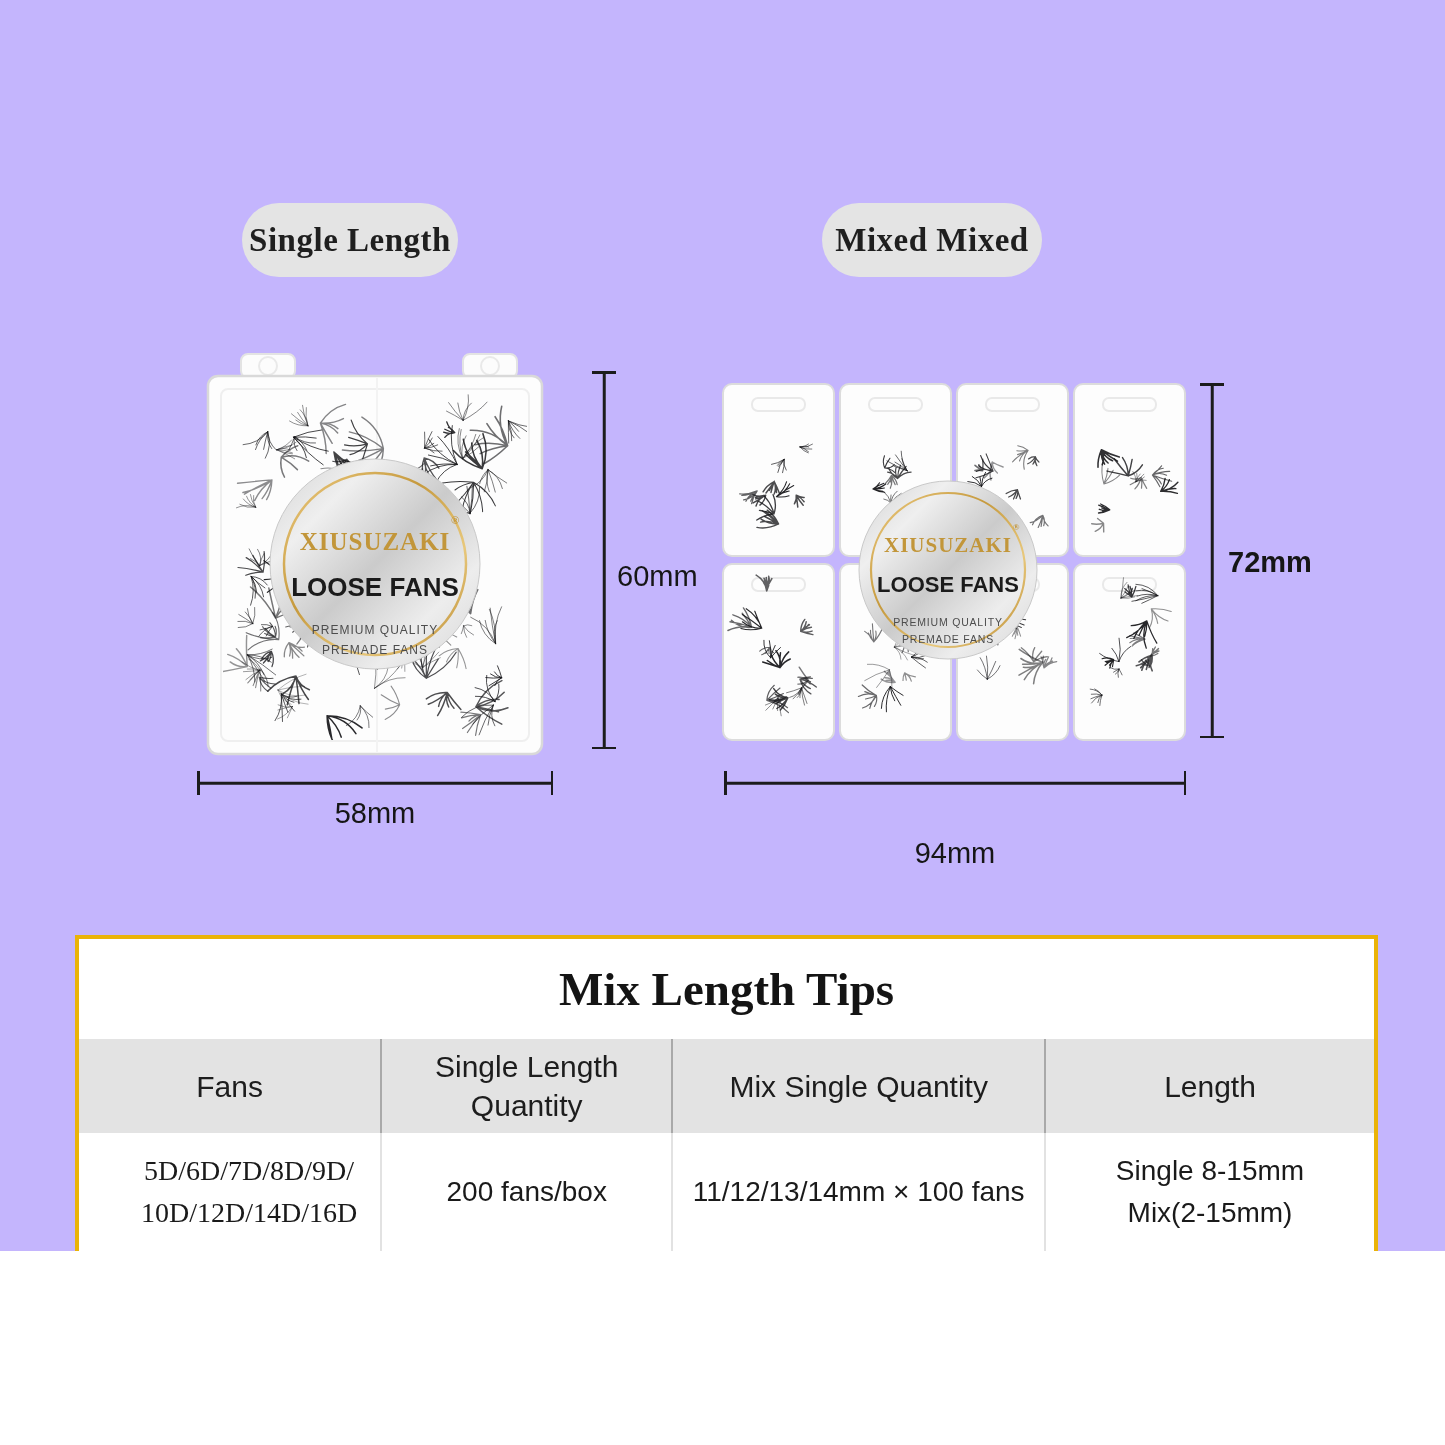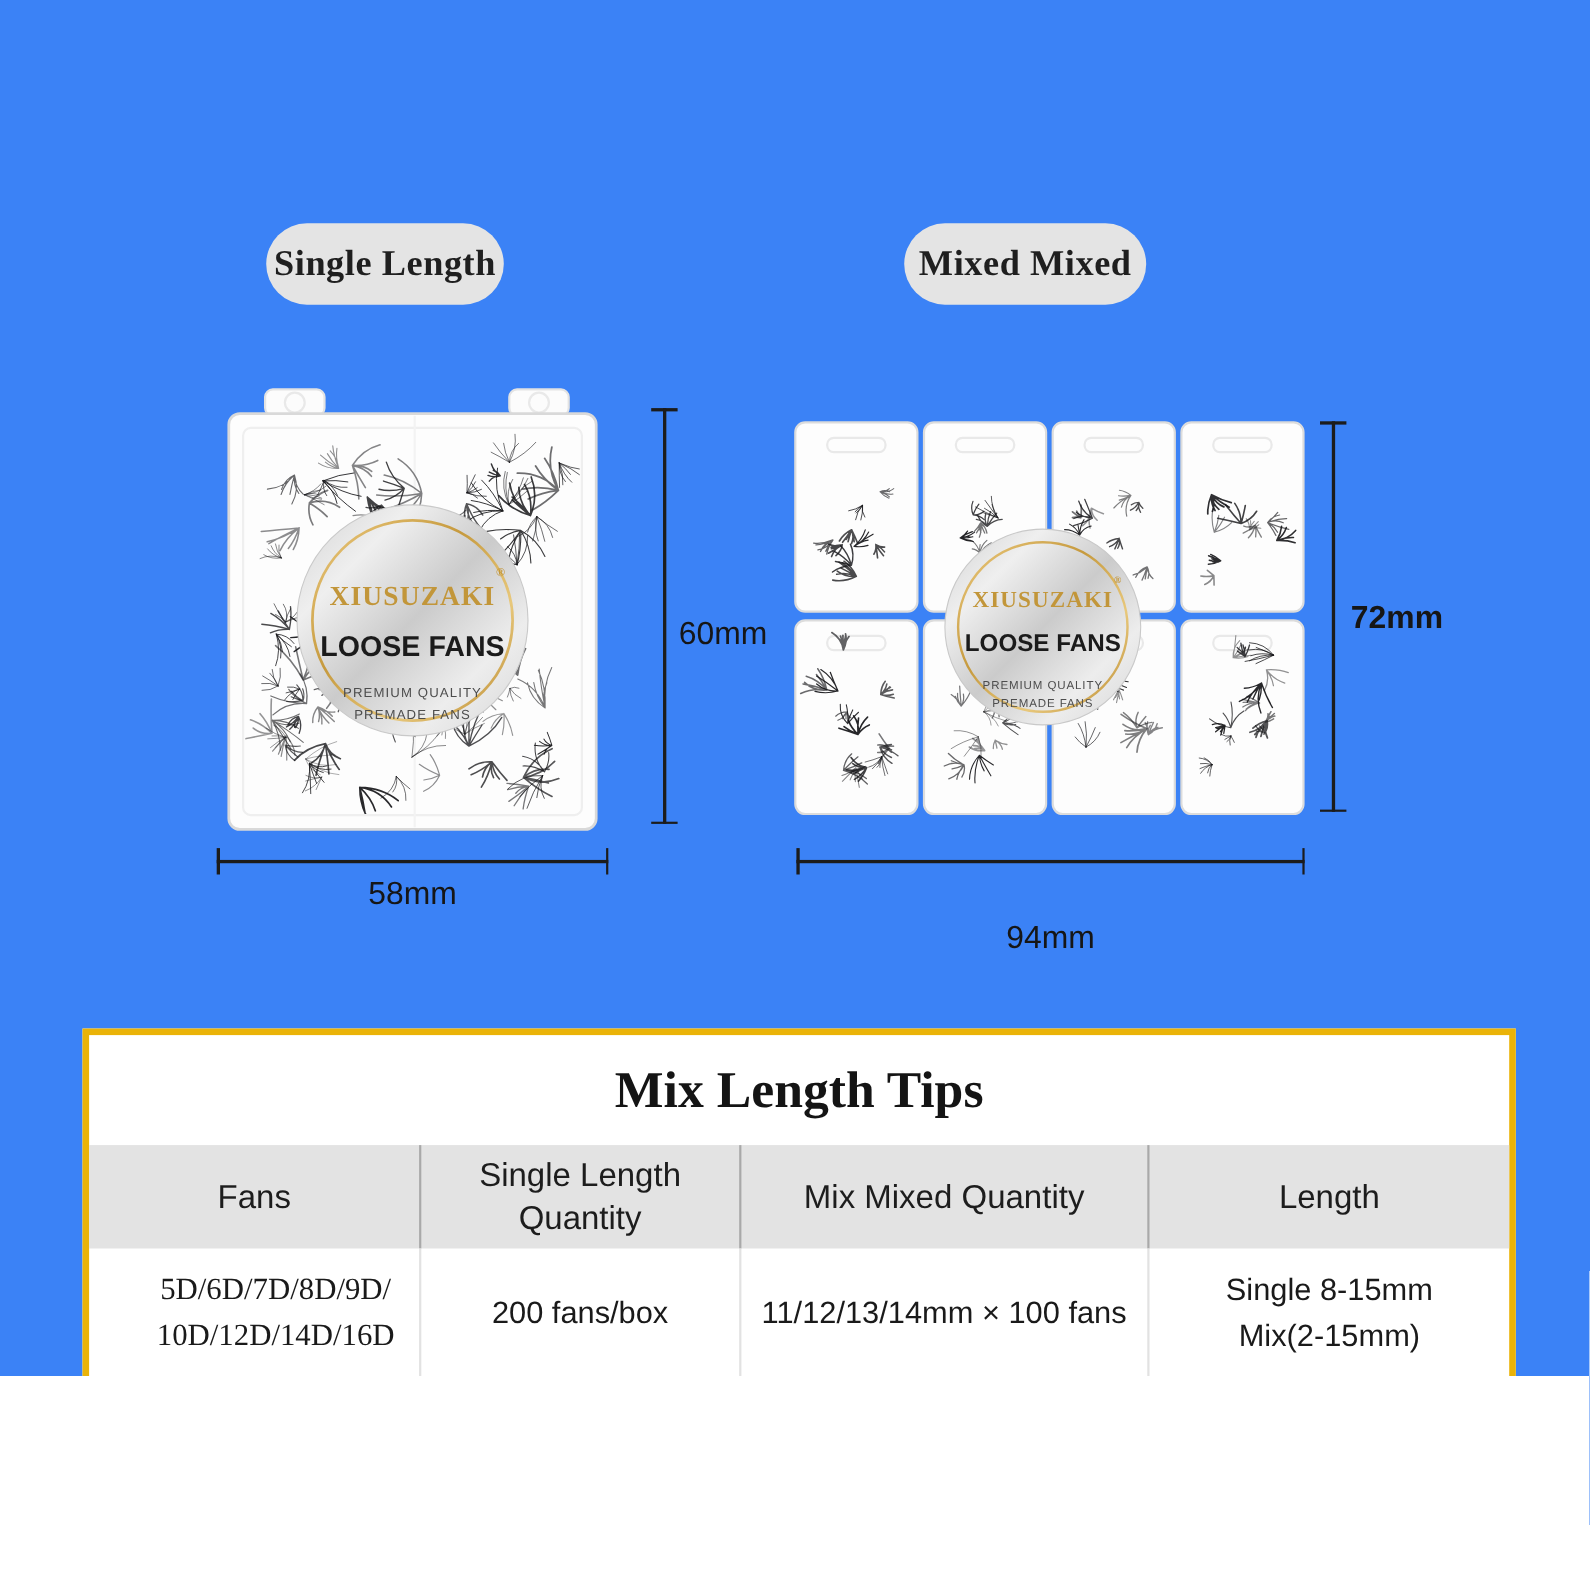--- a/index.html
+++ b/index.html
@@ -1,16 +1,16 @@
 <!DOCTYPE html>
 <html><head>
 <meta charset="utf-8">
 <style>
   html,body{margin:0;padding:0;background:#fff;}
-  .canvas{position:relative;width:1445px;height:1251px;background:#3b82f6;overflow:hidden;
+  .canvas{position:relative;width:1445px;height:1251px;background:#c4b5fd;overflow:hidden;
           font-family:"Liberation Sans","DejaVu Sans",sans-serif;}
 
   
   .pill{position:absolute;height:74px;border-radius:40px;background:#e4e4e4;
         display:flex;align-items:center;justify-content:center;}
   .pill span{font-family:"Liberation Serif","DejaVu Serif",serif;font-weight:700;
              font-size:33px;color:#1f1f1f;letter-spacing:.5px;}
   #pill-single{left:242px;top:203px;width:216px;}
   #pill-mixed{left:822px;top:203px;width:220px;}
 
@@ -35,21 +35,21 @@
   #dim-h-single{left:197px;top:771px;width:356px;height:24px;}
   #dim-v-mixed{left:1200px;top:383px;width:24px;height:355px;}
   #dim-h-mixed{left:724px;top:771px;width:462px;height:24px;}
   .dim-label{position:absolute;font-size:29px;color:#161616;}
   #lbl-60{left:617px;top:560px;}
   #lbl-58{left:197px;top:797px;width:356px;text-align:center;}
   #lbl-72{left:1228px;top:546px;font-weight:bold;}
   #lbl-94{left:724px;top:837px;width:462px;text-align:center;}
 
   
-  .tips-table{position:absolute;left:75px;top:935px;width:1303px;border:6px solid #eab308;background:#fff;box-sizing:border-box;}
+  .tips-table{position:absolute;left:75px;top:935px;width:1303px;border:4px solid #eab308;background:#fff;box-sizing:border-box;}
   .tips-title{height:100px;display:flex;align-items:center;justify-content:center;
               font-family:"Liberation Serif","DejaVu Serif",serif;font-weight:700;font-size:47px;color:#141414;}
   .tips-head,.tips-body{display:grid;grid-template-columns:303fr 293fr 375fr 332fr;}
   .tips-head{background:#e3e3e3;}
   .tips-head .cell{min-height:94px;display:flex;align-items:center;justify-content:center;text-align:center;
                    font-size:30px;color:#1d1d1d;line-height:1.3;padding:8px 20px;box-sizing:border-box;
                    border-left:2px solid #a9a9a9;}
   .tips-head .cell:first-child{border-left:none;}
   .tips-body .cell{min-height:118px;display:flex;flex-direction:column;align-items:center;justify-content:center;
                    text-align:center;font-size:28px;color:#1a1a1a;line-height:1.5;padding:8px 12px;box-sizing:border-box;
@@ -404,21 +404,21 @@
   <div class="dim-label" id="lbl-60">60mm</div>
   <div class="dim-label" id="lbl-58">58mm</div>
   <div class="dim-label" id="lbl-72">72mm</div>
   <div class="dim-label" id="lbl-94">94mm</div>
 
   <div class="tips-table">
     <div class="tips-title">Mix Length Tips</div>
     <div class="tips-head">
       <div class="cell">Fans</div>
       <div class="cell">Single Length Quantity</div>
-      <div class="cell">Mix Mixed Quantity</div>
+      <div class="cell">Mix Single Quantity</div>
       <div class="cell">Length</div>
     </div>
     <div class="tips-body">
       <div class="cell cell-fans">
         <div>5D/6D/7D/8D/9D/</div>
         <div>10D/12D/14D/16D</div>
       </div>
       <div class="cell cell-slq">
         <div>200 fans/box</div>
       </div>

